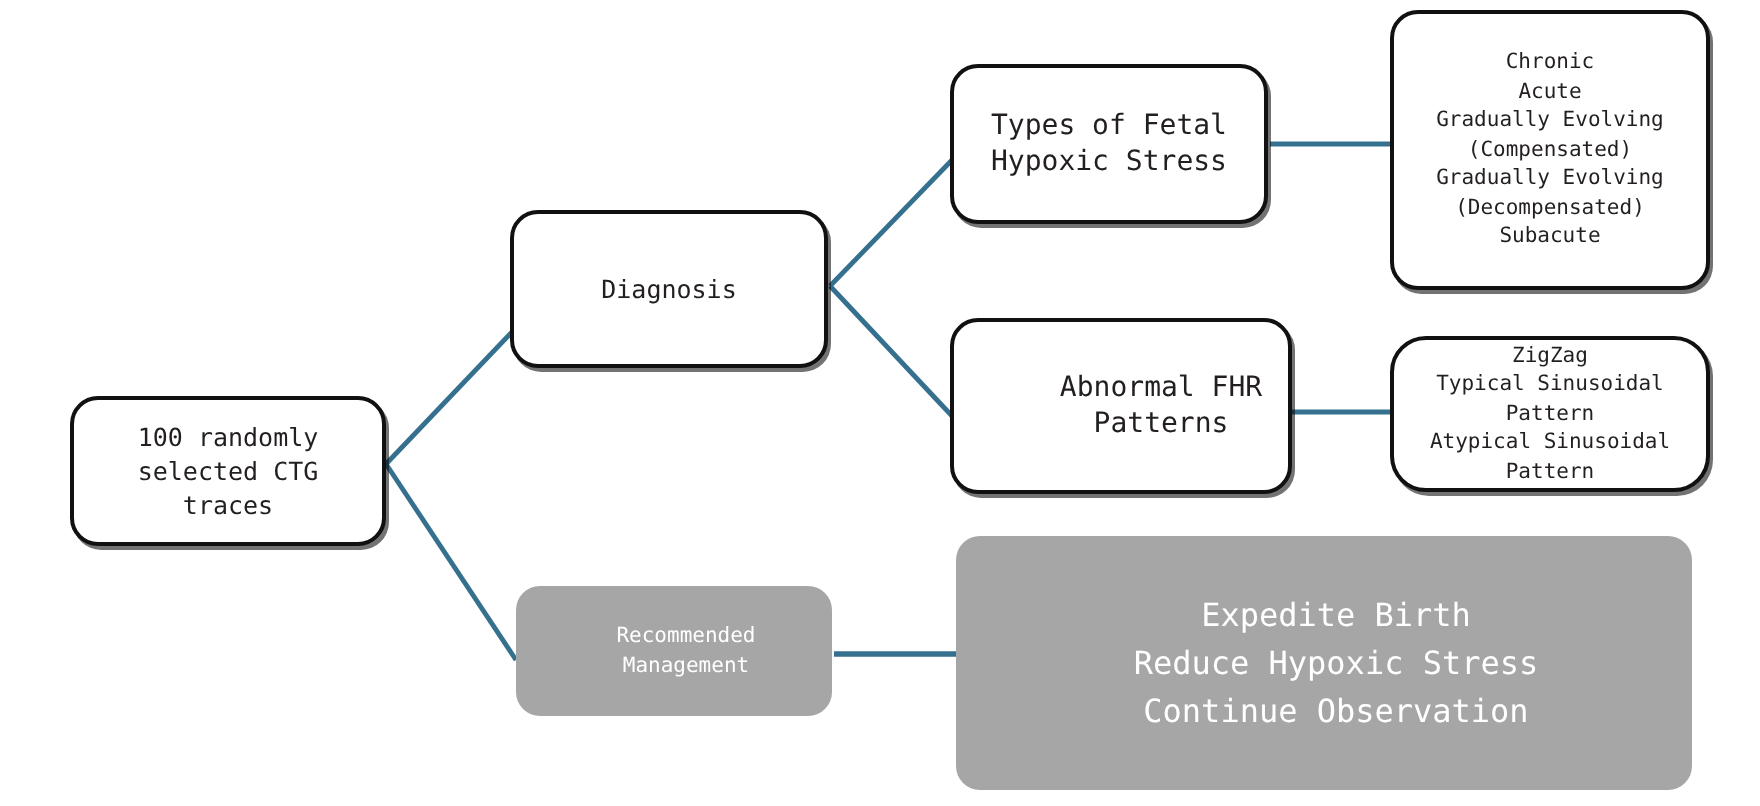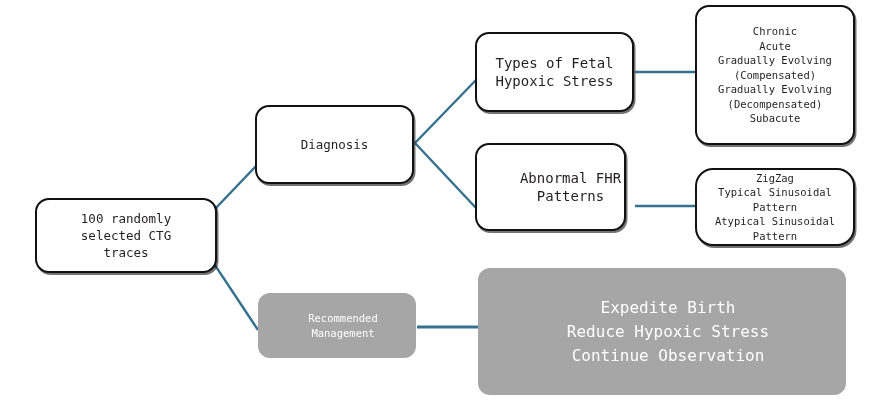--- a/index.html
+++ b/index.html
@@ -51,30 +51,30 @@
     color: #231f20;
     white-space: pre-line;
     letter-spacing: 0px;
   }
   .node-grey .node-text {
     color: #ffffff;
     margin-left: 12px;
   }
 
   
-  #node-source        { left: 35px;  top: 198px; width: 182px; height: 75px; }
+  #node-source        { left: 35px;  top: 198px; width: 158px; height: 75px; }
   #node-source .node-text       { font-size: 12.5px; line-height: 17px; }
 
   #node-diagnosis     { left: 255px; top: 105px; width: 159px; height: 79px; }
   #node-diagnosis .node-text    { font-size: 12.5px; line-height: 17px; }
 
   #node-hypoxic-types { left: 475px; top: 32px;  width: 159px; height: 80px; }
   #node-hypoxic-types .node-text{ font-size: 14px; line-height: 18px; }
 
-  #node-fhr-patterns  { left: 475px; top: 143px; width: 151px; height: 88px; padding-left: 40px; }
+  #node-fhr-patterns  { left: 475px; top: 159px; width: 171px; height: 88px; padding-left: 40px; }
   #node-fhr-patterns .node-text { font-size: 14px; line-height: 18px; }
 
   #node-hypoxic-list  { left: 695px; top: 5px;   width: 160px; height: 140px; }
   #node-hypoxic-list .node-text { font-size: 10.5px; line-height: 14.5px; }
 
   #node-fhr-list      { left: 695px; top: 168px; width: 160px; height: 78px; border-radius: 18px; }
   #node-fhr-list .node-text     { font-size: 10.5px; line-height: 14.5px; }
 
   #node-management    { left: 258px; top: 293px; width: 158px; height: 65px; }
   #node-management .node-text   { font-size: 10.5px; line-height: 15px; }

